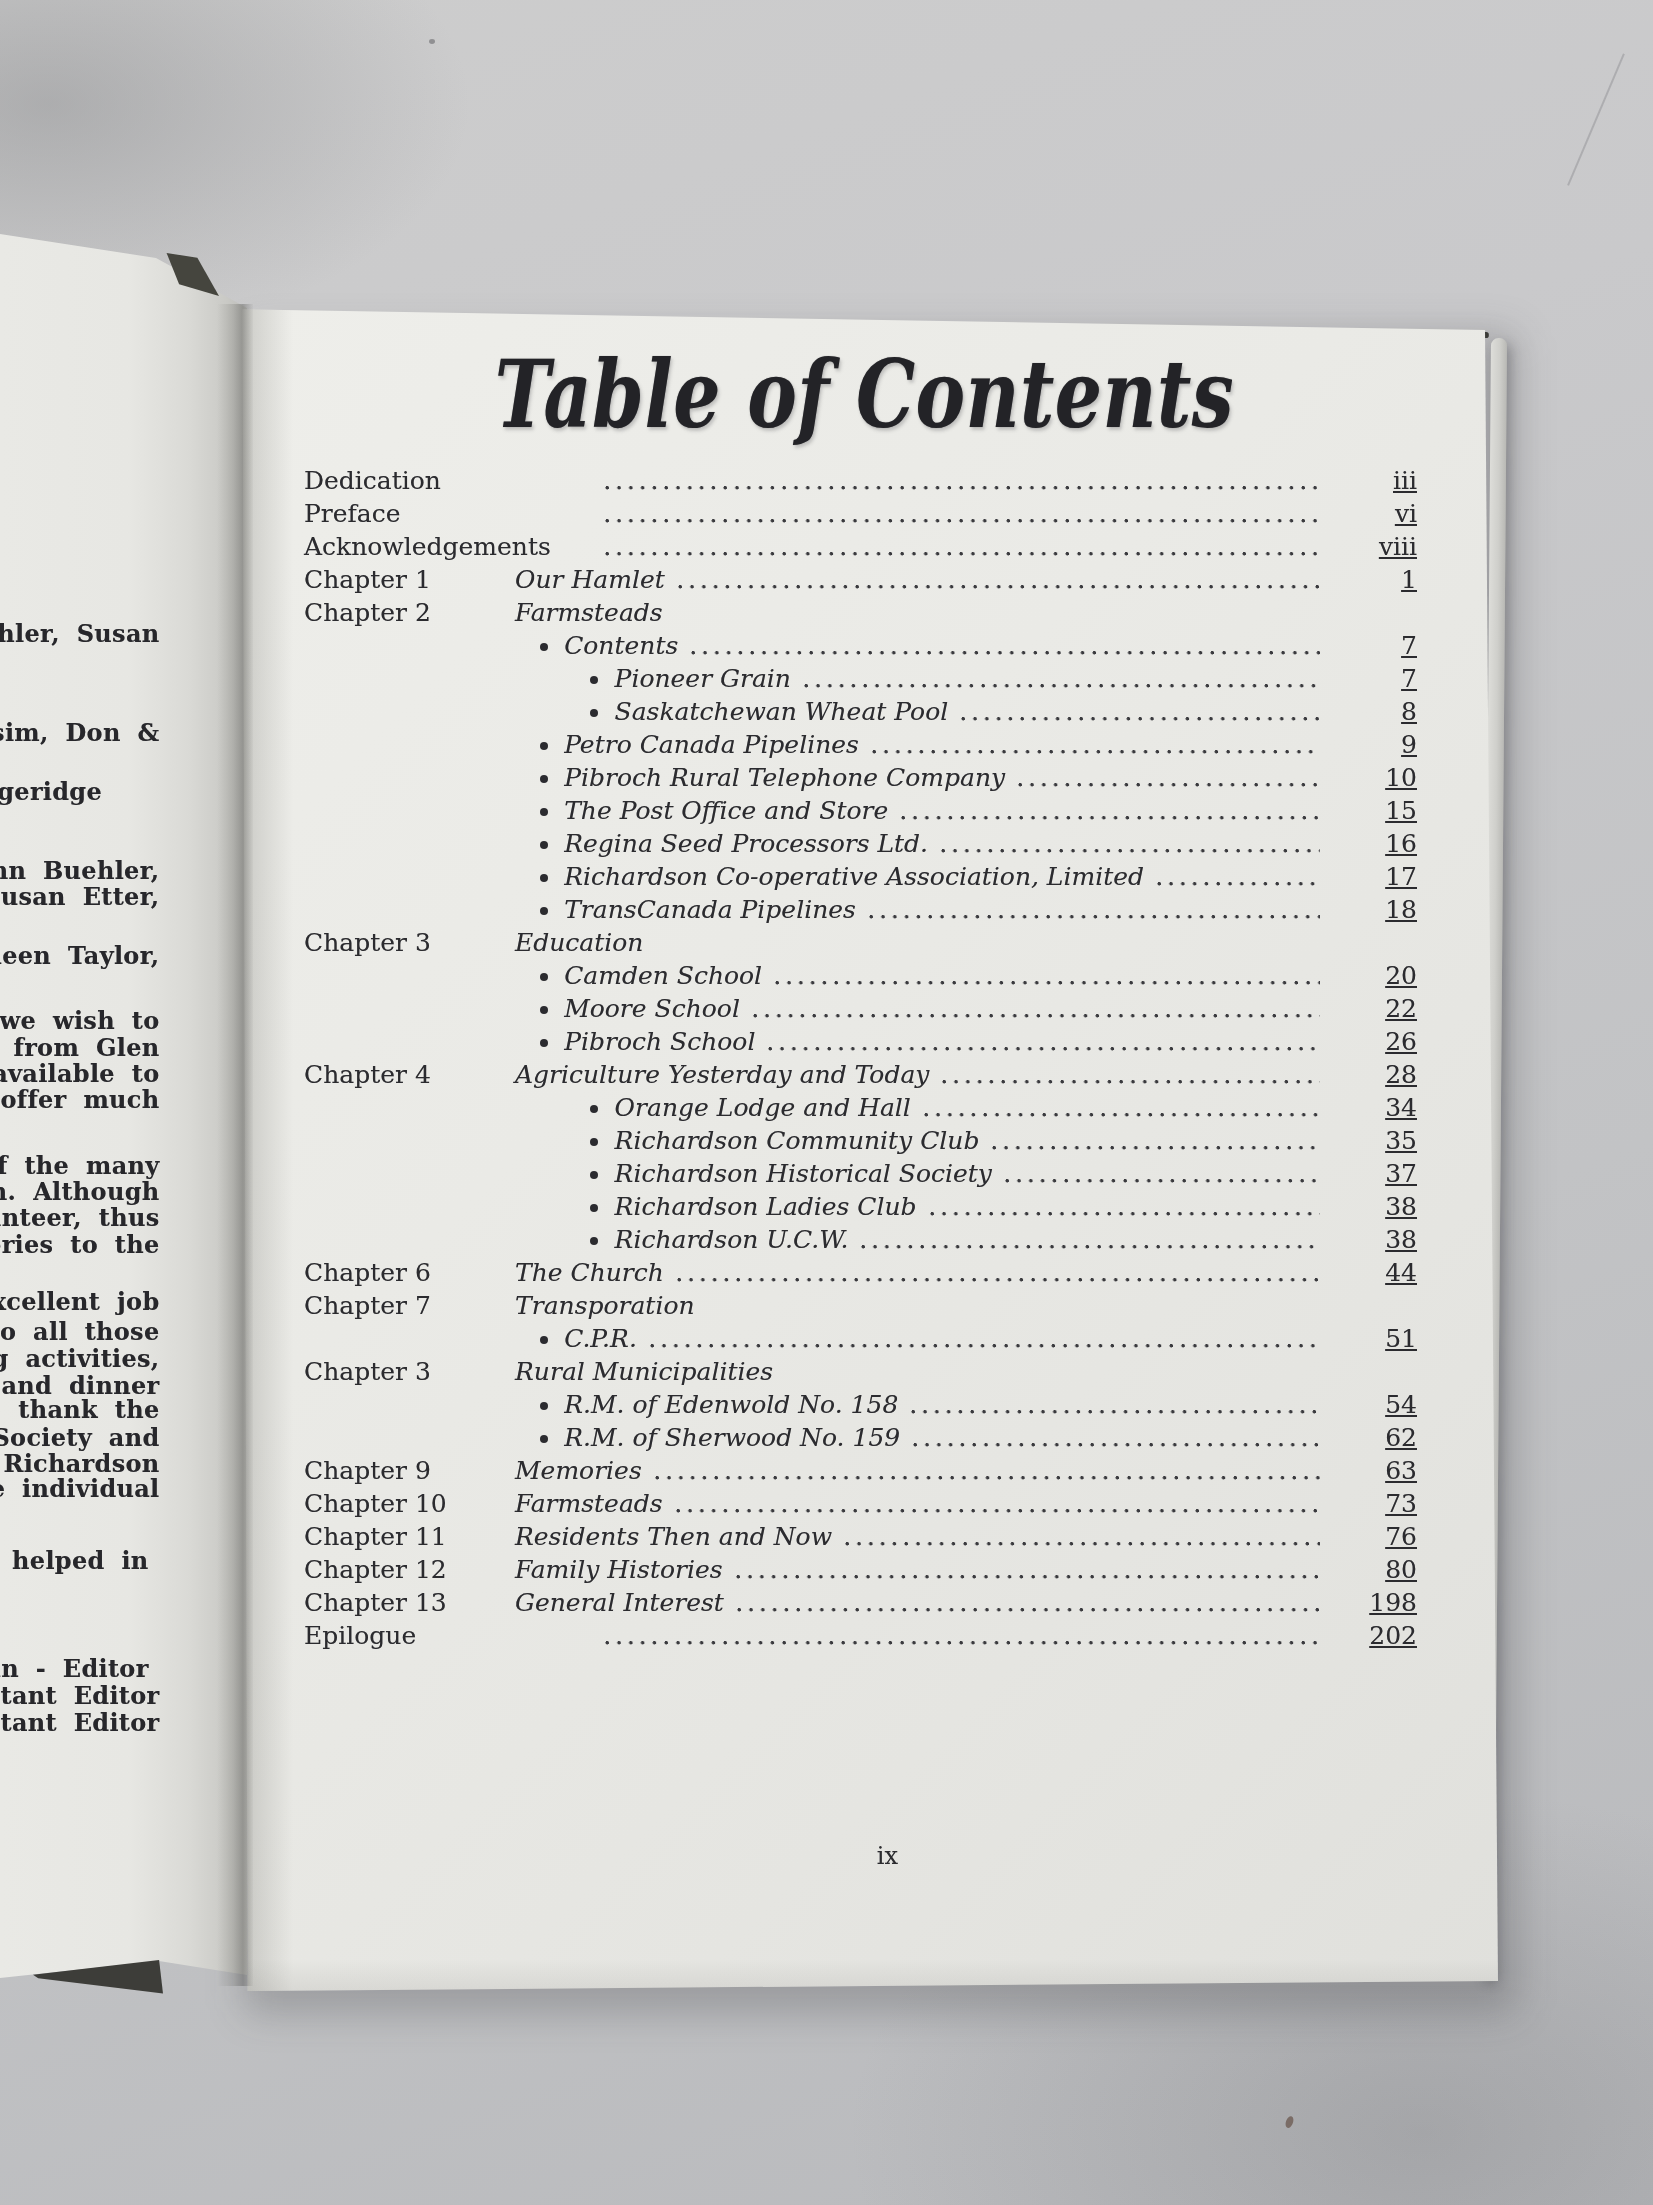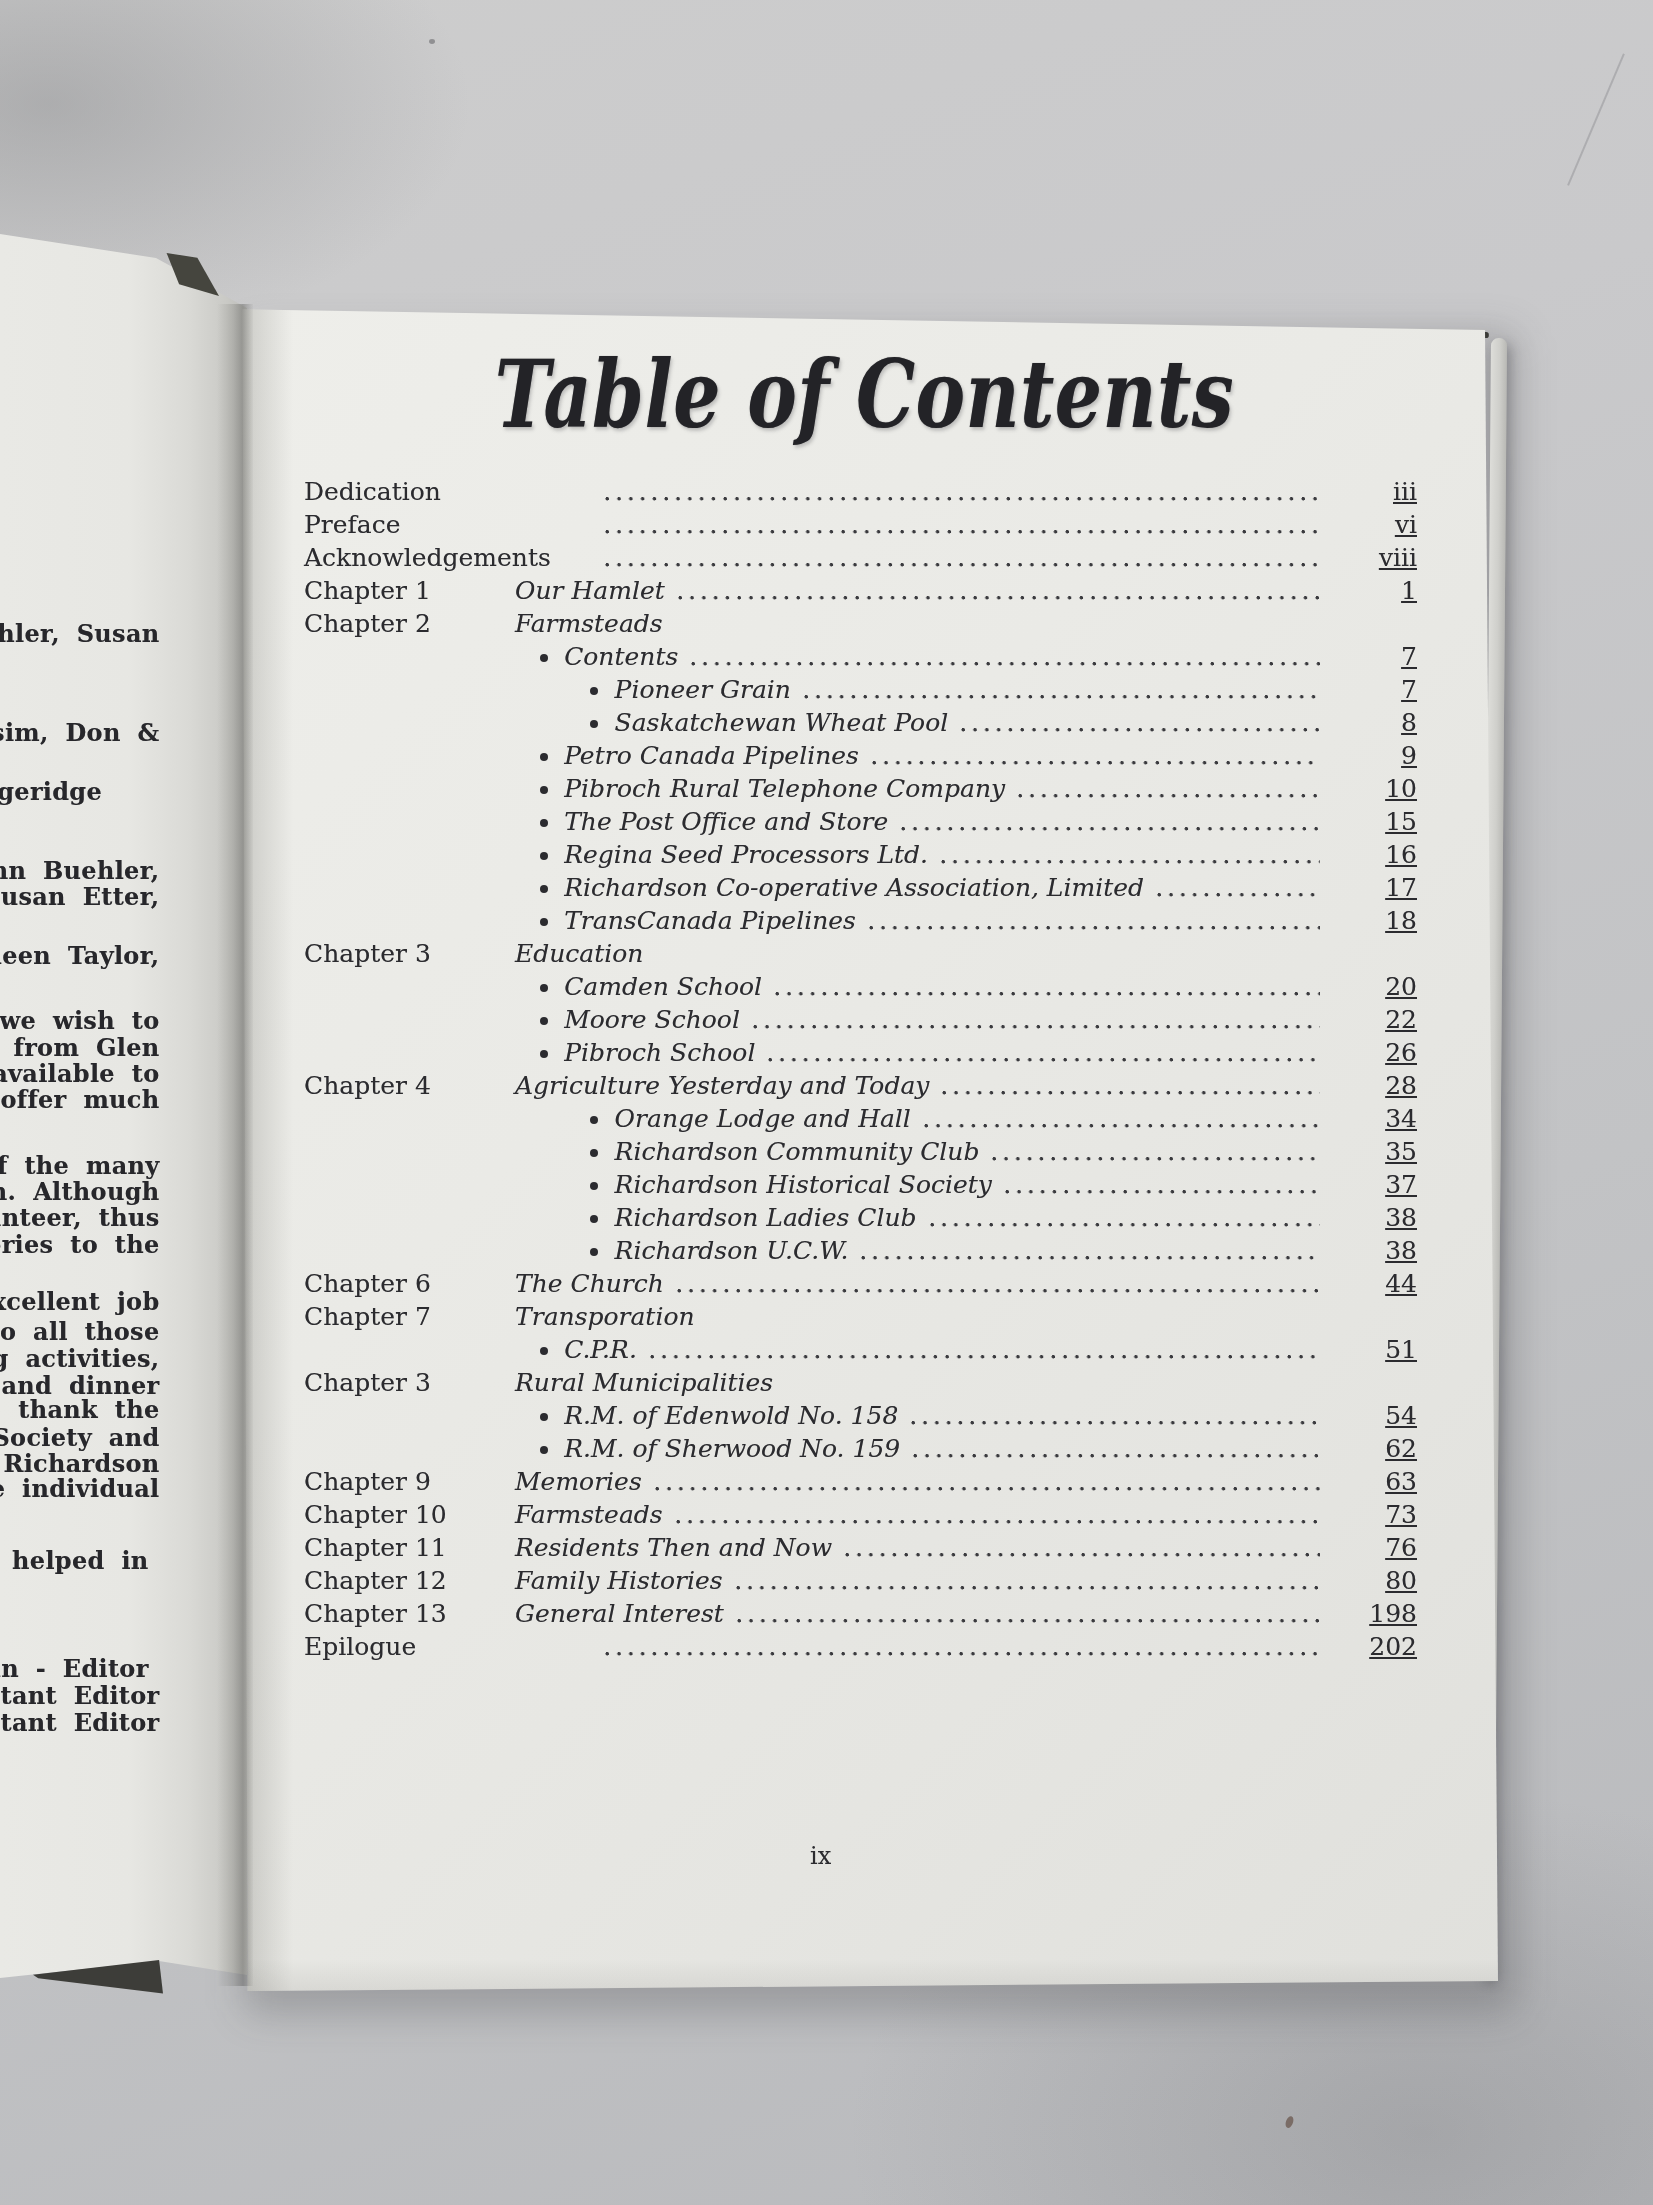--- a/index.html
+++ b/index.html
@@ -41,35 +41,35 @@
     background:linear-gradient(135deg,#eeeeea 0%,#eaeae6 38%,#e5e5e1 72%,#e0e0dc 100%);
     clip-path:polygon(1.6px 3.3px,1244px 24px,1257px 1675px,6.6px 1685px);}
   .right-page::before{content:"";position:absolute;left:0;top:0;bottom:0;width:52px;
     background:linear-gradient(to right,rgba(100,100,94,.26),rgba(100,100,94,0));}
   .right-page::after{content:"";position:absolute;left:0;right:0;bottom:0;height:38px;
     background:linear-gradient(to top,rgba(120,120,116,.16),rgba(120,120,116,0));}
   .toc-title{position:absolute;left:11px;top:34px;width:1225px;text-align:center;
     font-size:93px;line-height:109px;font-style:italic;font-weight:bold;color:#232327;
     transform:scaleX(.80);letter-spacing:0.5px;
     text-shadow:0 0 1.1px rgba(30,30,35,.45),2.2px 2.7px 3.8px rgba(95,95,100,.30);}
-  .toc-rows{position:absolute;left:0;top:158px;width:1259px;margin-top:11px;}
+  .toc-rows{position:absolute;left:0;top:158px;width:1259px;}
   .toc-row{display:flex;align-items:baseline;height:33px;padding:0 83px 0 63px;
     font-size:25px;line-height:33px;color:#2b2b2f;text-shadow:0 0 0.5px rgba(43,43,47,.35);}
   .col-label{flex:none;width:211px;white-space:nowrap;}
   .bullet{flex:none;width:8.2px;height:8.2px;border-radius:50%;background:#2b2b2f;align-self:center;
     margin-right:16.4px;margin-top:2.2px;}
   .ind1 .bullet{margin-left:24.6px;}
   .ind2 .bullet{margin-left:75px;}
   .txt{flex:none;white-space:nowrap;font-style:italic;}
   .spacer{flex:none;width:77px;}
   .leader{flex:1 1 auto;align-self:stretch;margin:0 15.3px 0 13px;
     background-image:radial-gradient(circle at 2.2px 72%, #3a3a3e 1.5px, rgba(58,58,62,0) 2px);
     background-size:11.8px 33px;background-repeat:repeat-x;}
   .pnum{flex:none;width:82px;text-align:right;white-space:nowrap;text-decoration:underline;}
-  .folio{position:absolute;left:569px;top:1536px;width:88px;text-align:left;
+  .folio{position:absolute;left:569px;top:1536px;width:88px;text-align:right;
     font-size:24px;color:#2b2b2f;text-shadow:0 0 0.5px rgba(43,43,47,.35);}
   
   .speck-top{position:absolute;left:429px;top:39px;width:6px;height:4.9px;border-radius:50%;
     background:#8a8a8c;opacity:.9;}
   .speck-bottom{position:absolute;left:1286px;top:2116px;width:6.6px;height:12px;border-radius:50%;
     background:#6e5c54;opacity:.8;transform:rotate(20deg);}
   .crease{position:absolute;left:1595px;top:48px;width:1.6px;height:143px;
     background:rgba(150,150,153,.55);transform:rotate(23deg);filter:blur(0.5px);}
 </style>
 </head>

